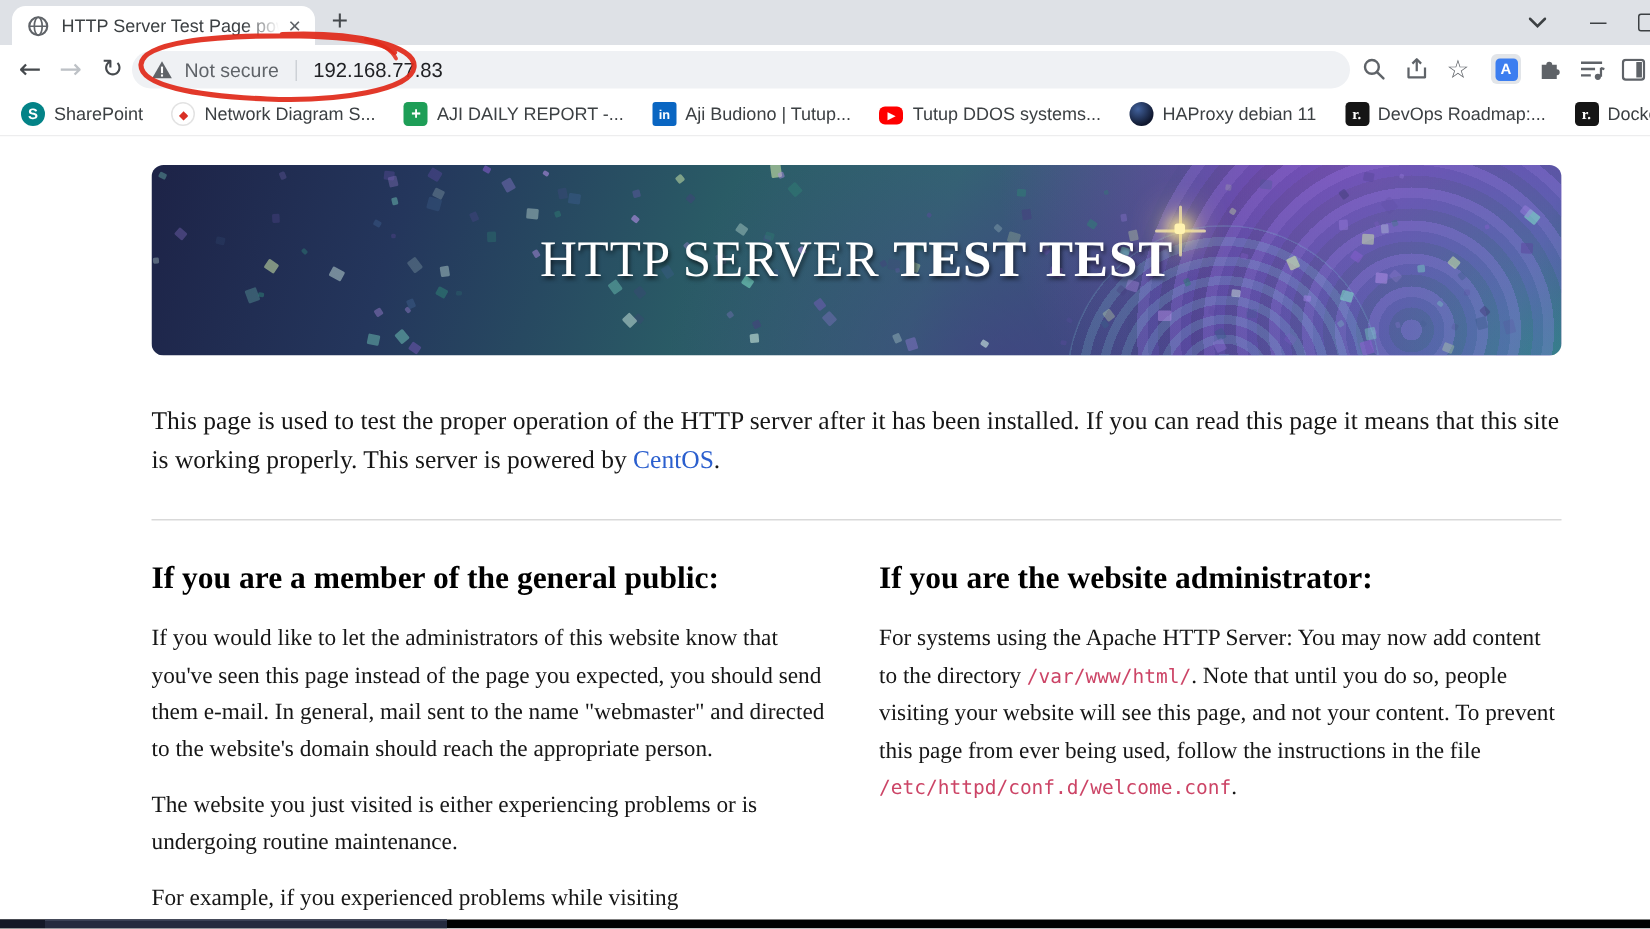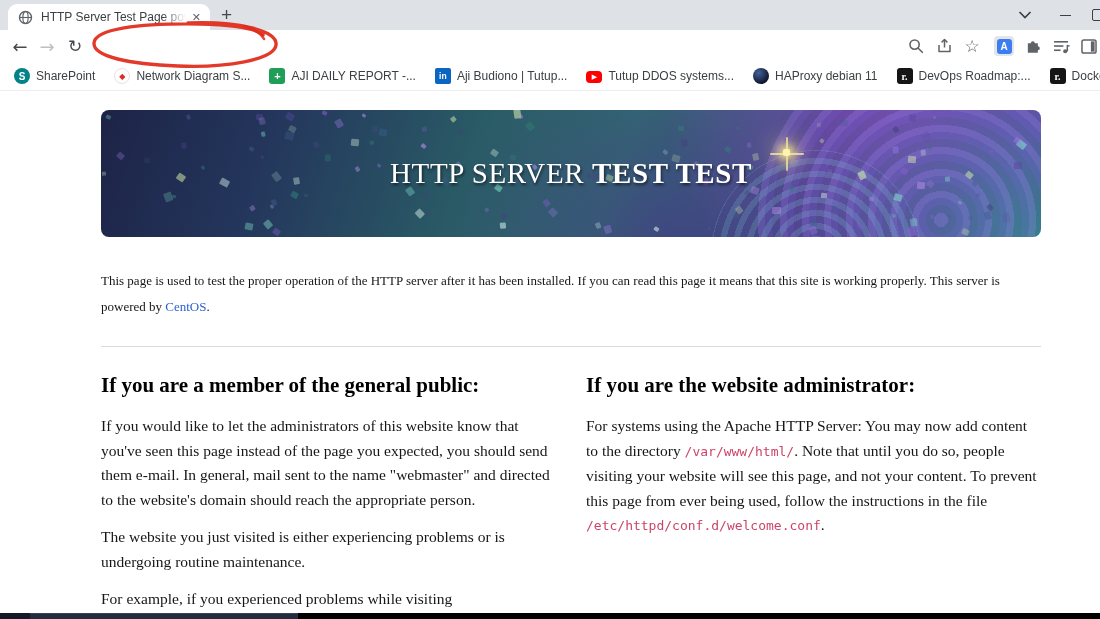--- a/index.html
+++ b/index.html
@@ -69,23 +69,23 @@
     background:repeating-radial-gradient(circle, rgba(150,120,235,.5) 0 7px, rgba(40,70,110,.12) 7px 15px, rgba(110,90,210,.38) 15px 22px);}
   .rings2{position:absolute;right:120px;top:40px;width:210px;height:210px;border-radius:50%;opacity:.4;
     background:repeating-radial-gradient(circle, rgba(120,200,210,.5) 0 6px, rgba(40,60,110,.1) 6px 13px);}
   .star{position:absolute;left:72.5%;top:31%;width:7px;height:7px;background:#fff3b0;border-radius:2px;
     box-shadow:0 0 10px 4px rgba(255,235,140,.95),0 0 22px 9px rgba(255,230,130,.4);}
   .star-h{position:absolute;left:71.2%;top:33.5%;width:34px;height:2px;background:rgba(255,242,180,.75);border-radius:1px;}
   .star-v{position:absolute;left:72.9%;top:21%;width:2px;height:34px;background:rgba(255,242,180,.7);border-radius:1px;}
   .speckles{position:absolute;inset:0;}
   .speckles i{position:absolute;display:block;}
   .banner-title{position:absolute;inset:0;display:flex;align-items:center;justify-content:center;z-index:5;
-    color:#fff;font-size:29px;letter-spacing:.6px;text-shadow:1px 2px 3px rgba(0,0,0,.6);white-space:pre;}
+    color:#fff;font-size:34px;letter-spacing:.6px;text-shadow:1px 2px 3px rgba(0,0,0,.6);white-space:pre;}
   .banner-title b{font-weight:bold;}
-  .intro{margin:31px 0 0 0;font-size:13px;line-height:25.5px;}
+  .intro{margin:31px 0 0 0;font-size:17px;line-height:25.5px;}
   .divider{margin:27px 0 0 0;border:none;border-top:1px solid #d9d9d9;height:0;}
   .columns{display:flex;gap:30px;margin-top:26px;}
   .col{flex:1;min-width:0;}
   .col h2{font-size:21px;font-weight:bold;margin:0 0 16px 0;color:#000;}
   .col p{font-size:15.5px;line-height:24.5px;margin:0 0 13px 0;}
   .code-text{font-family:"DejaVu Sans Mono","Liberation Mono",monospace;font-size:13px;color:#cc4466;}
   .link-text{color:#2b5fce;}
   
   .bottom-strip{position:absolute;left:0;right:0;bottom:0;height:6px;background:#000;}
   .bs-a{position:absolute;left:0;top:0;bottom:0;width:30px;background:#141827;}
@@ -117,20 +117,30 @@
   <div class="tabctl ctl-max">
       <i></i>
     </div>
 </div>
 
 <div class="toolbar">
   <span class="navic back">←</span>
   <span class="navic fwd">→</span>
   <span class="navic reload">↻</span>
 
+  <div class="omnibox">
+    <svg width="14" height="13" viewBox="0 0 16 14">
+      <path d="M8 0.5 L15.5 13.5 L0.5 13.5 Z" fill="#5f6368"></path>
+      <rect x="7.2" y="4.6" width="1.6" height="5" fill="#fff"></rect>
+      <rect x="7.2" y="10.6" width="1.6" height="1.6" fill="#fff"></rect>
+    </svg>
+    <span class="ob-label">Not secure</span>
+    <span class="ob-sep"></span>
+    <span class="ob-url">192.168.77.83</span>
+  </div>
 
   <span class="tbic ic-search">
     <svg width="16" height="16" viewBox="0 0 16 16">
         <circle cx="6.6" cy="6.6" r="4.6" fill="none" stroke="#5f6368" stroke-width="1.6"></circle>
         <line x1="10.2" y1="10.2" x2="14.3" y2="14.3" stroke="#5f6368" stroke-width="1.6" stroke-linecap="round"></line>
       </svg>
   </span>
   <span class="tbic ic-share">
     <svg width="17" height="16" viewBox="0 0 17 16">
         <path d="M3 7 v6.5 h11 V7" fill="none" stroke="#5f6368" stroke-width="1.5" stroke-linejoin="round"></path>

